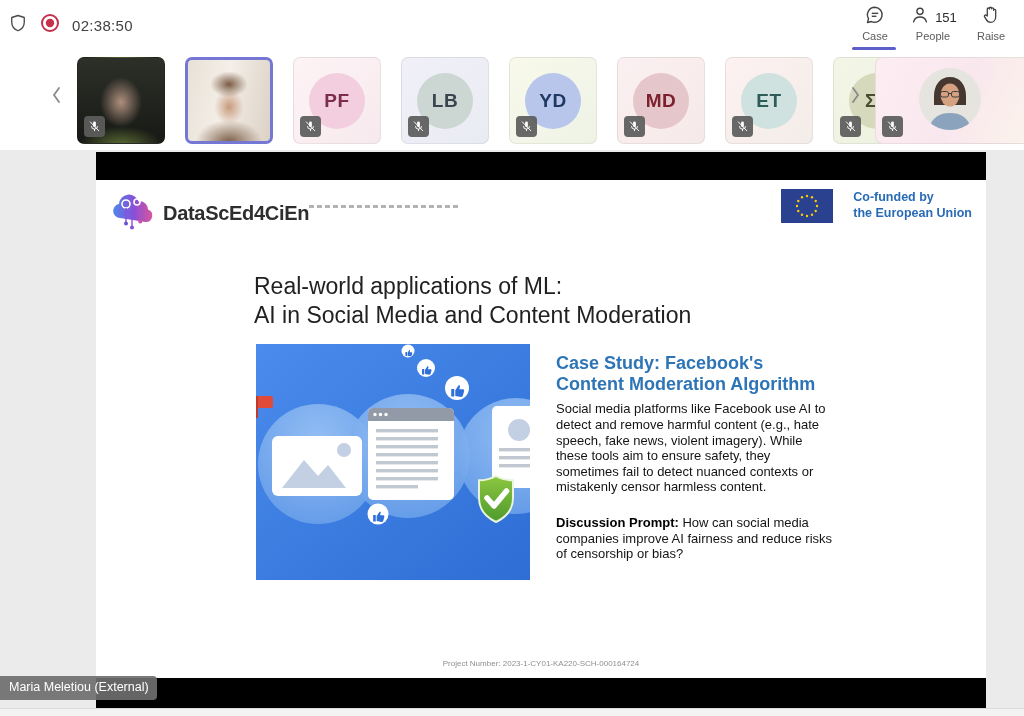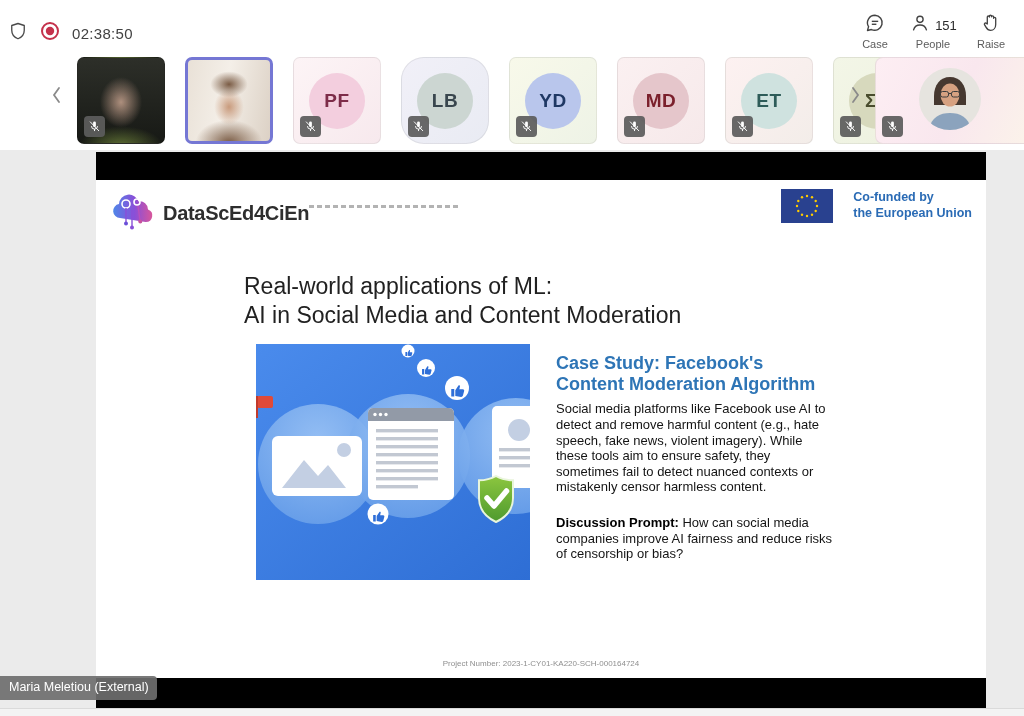--- a/index.html
+++ b/index.html
@@ -1,20 +1,20 @@
 <!DOCTYPE html>
 <html><head>
 <meta charset="utf-8">
 <style>
   * { margin:0; padding:0; box-sizing:border-box; }
   html,body { width:1024px; height:716px; font-family:"Liberation Sans", sans-serif; background:#fff; }
   .app { position:relative; width:1024px; height:716px; overflow:hidden; background:#fff; }
 
   
-  .topbar { position:absolute; left:0; top:0; width:1024px; height:60px; background:#fff; border-bottom:1px solid #ececec;margin-top:8px; }
+  .topbar { position:absolute; left:0; top:0; width:1024px; height:60px; background:#fff; border-bottom:1px solid #ececec; }
   .topbar-left { position:absolute; left:8px; top:0; height:50px; display:flex; align-items:center; gap:12px; }
   .timer { font-size:15px; color:#424242; letter-spacing:.3px; }
   .topbar-right { position:absolute; right:4px; top:0; height:50px; display:flex; }
   .tab { position:relative; width:58px; height:50px; display:flex; flex-direction:column; align-items:center; justify-content:flex-start; padding-top:5px; cursor:pointer; }
   .tab-top { display:flex; align-items:center; gap:4px; height:24px; }
   .tab-label { font-size:11px; color:#5c5c5c; margin-top:1px; }
   .tab-count { font-size:13px; font-weight:normal; color:#2b2b2b; }
   .tab-underline { position:absolute; bottom:0; left:6px; width:44px; height:3px; border-radius:2px; background:#5B5FC7; }
 
   
@@ -31,21 +31,21 @@
   .tile.video2 { border:3px solid #7577D4; background:
       radial-gradient(ellipse 26px 18px at 50% 30%, rgba(116,84,60,.95), rgba(116,84,60,0) 72%),
       radial-gradient(ellipse 20px 24px at 50% 58%, #c99b7d, rgba(201,155,125,0) 74%),
       radial-gradient(ellipse 44px 30px at 50% 102%, rgba(116,84,60,.95), rgba(116,84,60,0) 76%),
       linear-gradient(100deg,#e9e1d7,#f4efe8 45%,#dcd1c5); }
   .tile.pinned { position:absolute; left:875px; top:7px; width:149px; height:87px; border-radius:8px 0 0 8px; border-right:none;
       background:linear-gradient(115deg,#fdeef3,#f9e7ee 55%,#fbf2ea); display:flex; align-items:center; justify-content:center; }
   .avatar-tile { display:flex; align-items:center; justify-content:center; }
   .avatar-circle { width:56px; height:56px; border-radius:50%; display:flex; align-items:center; justify-content:center; font-size:19px; font-weight:bold; letter-spacing:.5px; }
   .t-pf { background:linear-gradient(135deg,#fdf4f6,#f7e9ed); } .t-pf .avatar-circle { background:#f3cede; color:#7d2c49; }
-  .t-lb { background:linear-gradient(135deg,#f1f0f8,#e9ebf3);border-radius:23px; } .t-lb .avatar-circle { background:#ccd6d2; color:#39464e; }
+  .t-lb { background:linear-gradient(135deg,#f1f0f8,#e9ebf3); } .t-lb .avatar-circle { background:#ccd6d2; color:#39464e; }
   .t-yd { background:linear-gradient(135deg,#f8f9ea,#eef3e6); } .t-yd .avatar-circle { background:#b9c6ec; color:#1f3864; }
   .t-md { background:linear-gradient(135deg,#fbf0f1,#f6e9ea); } .t-md .avatar-circle { background:#e5c6cb; color:#7b202c; }
   .t-et { background:linear-gradient(135deg,#fdf1f1,#f3ede9); } .t-et .avatar-circle { background:#cfe2df; color:#2e5c59; }
   .t-ss { background:linear-gradient(135deg,#f3f6e7,#edf1df); } .t-ss .avatar-circle { background:#d7d9bd; color:#494c2d; }
   .micoff { position:absolute; left:6px; bottom:6px; width:21px; height:21px; border-radius:4px; background:rgba(92,92,92,.93); display:flex; align-items:center; justify-content:center; }
 
   
   .stage { position:absolute; left:0; top:150px; width:1024px; height:558px; background:#ebebeb; }
   .share { position:absolute; left:96px; top:2px; width:890px; }
   .bar { width:890px; background:#000; }
@@ -56,21 +56,21 @@
   .logo { position:absolute; left:14px; top:10px; display:flex; align-items:center; gap:7px; }
   .logo-text-wrap { display:flex; flex-direction:row; }
   .logo-name { font-size:20px; font-weight:bold; color:#2e2e2e; letter-spacing:-.3px; }
   .logo-tagline { margin-top:3px; width:152px; height:3px;
       background:repeating-linear-gradient(90deg,#b3b3b3 0 5px, transparent 5px 8px); }
 
   .eu { position:absolute; right:14px; top:9px; display:flex; align-items:center; gap:20px; }
   .eu-flag { width:52px; height:34px; background:#29418f; flex:0 0 auto; }
   .eu-text { font-size:12.5px; font-weight:bold; color:#2a6bb5; line-height:1.25; }
 
-  .slide-title { position:absolute; left:148px; top:92px; font-size:23px; color:#212121; line-height:29px; }
+  .slide-title { position:absolute; left:158px; top:92px; font-size:23px; color:#212121; line-height:29px; }
 
   .illustration { position:absolute; left:160px; top:164px; width:274px; height:236px; }
 
   .case-col { position:absolute; left:460px; top:166px; width:280px; }
   .case-heading { font-size:18px; font-weight:bold; color:#2E75B6; line-height:1.18; margin-bottom:6px;margin-top:7px; }
   .case-body { font-size:13px; color:#141414; line-height:1.2; }
   .discussion { margin-top:20px; font-size:13px; color:#141414; line-height:1.2; }
   .discussion b { color:#000; }
 
   .slide-footer { position:absolute; left:0; bottom:10px; width:100%; text-align:center; font-size:8px; color:#8f8f8f;margin-top:40px; }

